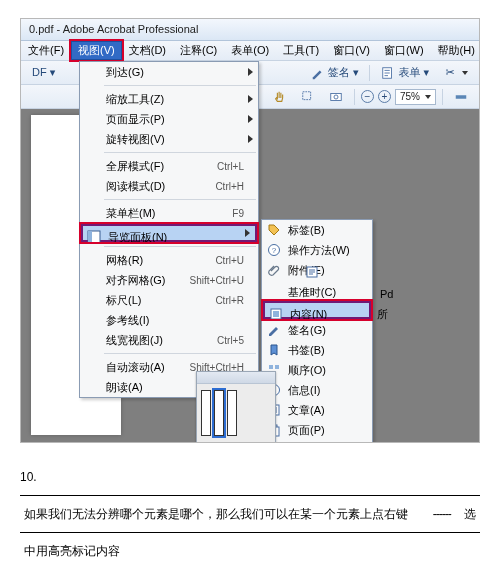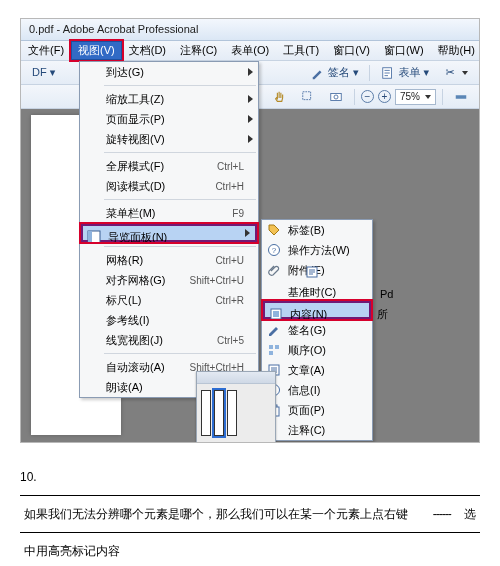--- a/index.html
+++ b/index.html
@@ -461,44 +461,52 @@
         <span class="dd-ico">
             <svg viewBox="0 0 14 14">
               <path d="M2 11l7-7 2 2-7 7H2v-2z" fill="#4a6fa3"></path>
             </svg>
           </span>
         <span class="dd-lab">签名(G)</span>
       </div>
       <div class="dd-row">
         <span class="dd-ico">
             <svg viewBox="0 0 14 14">
+              <path d="M4 2h6v10l-3-2-3 2z" fill="#5c8fd4" stroke="#2a548e"></path>
+            </svg>
+          </span>
+        <span class="dd-lab">书签(B)</span>
+      </div>
+      <div class="dd-row">
+        <span class="dd-ico">
+            <svg viewBox="0 0 14 14">
               <rect x="2" y="2" width="4" height="4" fill="#8fb3dd"></rect>
               <rect x="8" y="2" width="4" height="4" fill="#8fb3dd"></rect>
               <rect x="2" y="8" width="4" height="4" fill="#8fb3dd"></rect>
             </svg>
           </span>
         <span class="dd-lab">顺序(O)</span>
       </div>
       <div class="dd-row">
         <span class="dd-ico">
             <svg viewBox="0 0 14 14">
+              <circle cx="7" cy="7" r="5.5" fill="#fff" stroke="#4a6fa3"></circle>
+              <text x="7" y="10.5" font-size="9" text-anchor="middle" fill="#4a6fa3" font-style="italic">i</text>
+            </svg>
+          </span>
+        <span class="dd-lab">信息(I)</span>
+      </div>
+      <div class="dd-row">
+        <span class="dd-ico">
+            <svg viewBox="0 0 14 14">
               <rect x="2" y="2" width="10" height="10" fill="#fff" stroke="#4a6fa3"></rect>
               <path d="M4 5h6M4 7h6M4 9h6" stroke="#4a6fa3"></path>
             </svg>
           </span>
         <span class="dd-lab">文章(A)</span>
-      </div>
-      <div class="dd-row">
-        <span class="dd-ico">
-            <svg viewBox="0 0 14 14">
-              <circle cx="7" cy="7" r="5.5" fill="#fff" stroke="#4a6fa3"></circle>
-              <text x="7" y="10.5" font-size="9" text-anchor="middle" fill="#4a6fa3" font-style="italic">i</text>
-            </svg>
-          </span>
-        <span class="dd-lab">信息(I)</span>
       </div>
       <div class="dd-row">
         <span class="dd-ico">
             <svg viewBox="0 0 14 14">
               <rect x="3" y="2" width="7" height="9" fill="#fff" stroke="#4a6fa3"></rect>
               <rect x="5" y="4" width="7" height="9" fill="#fff" stroke="#4a6fa3"></rect>
             </svg>
           </span>
         <span class="dd-lab">页面(P)</span>
       </div>

